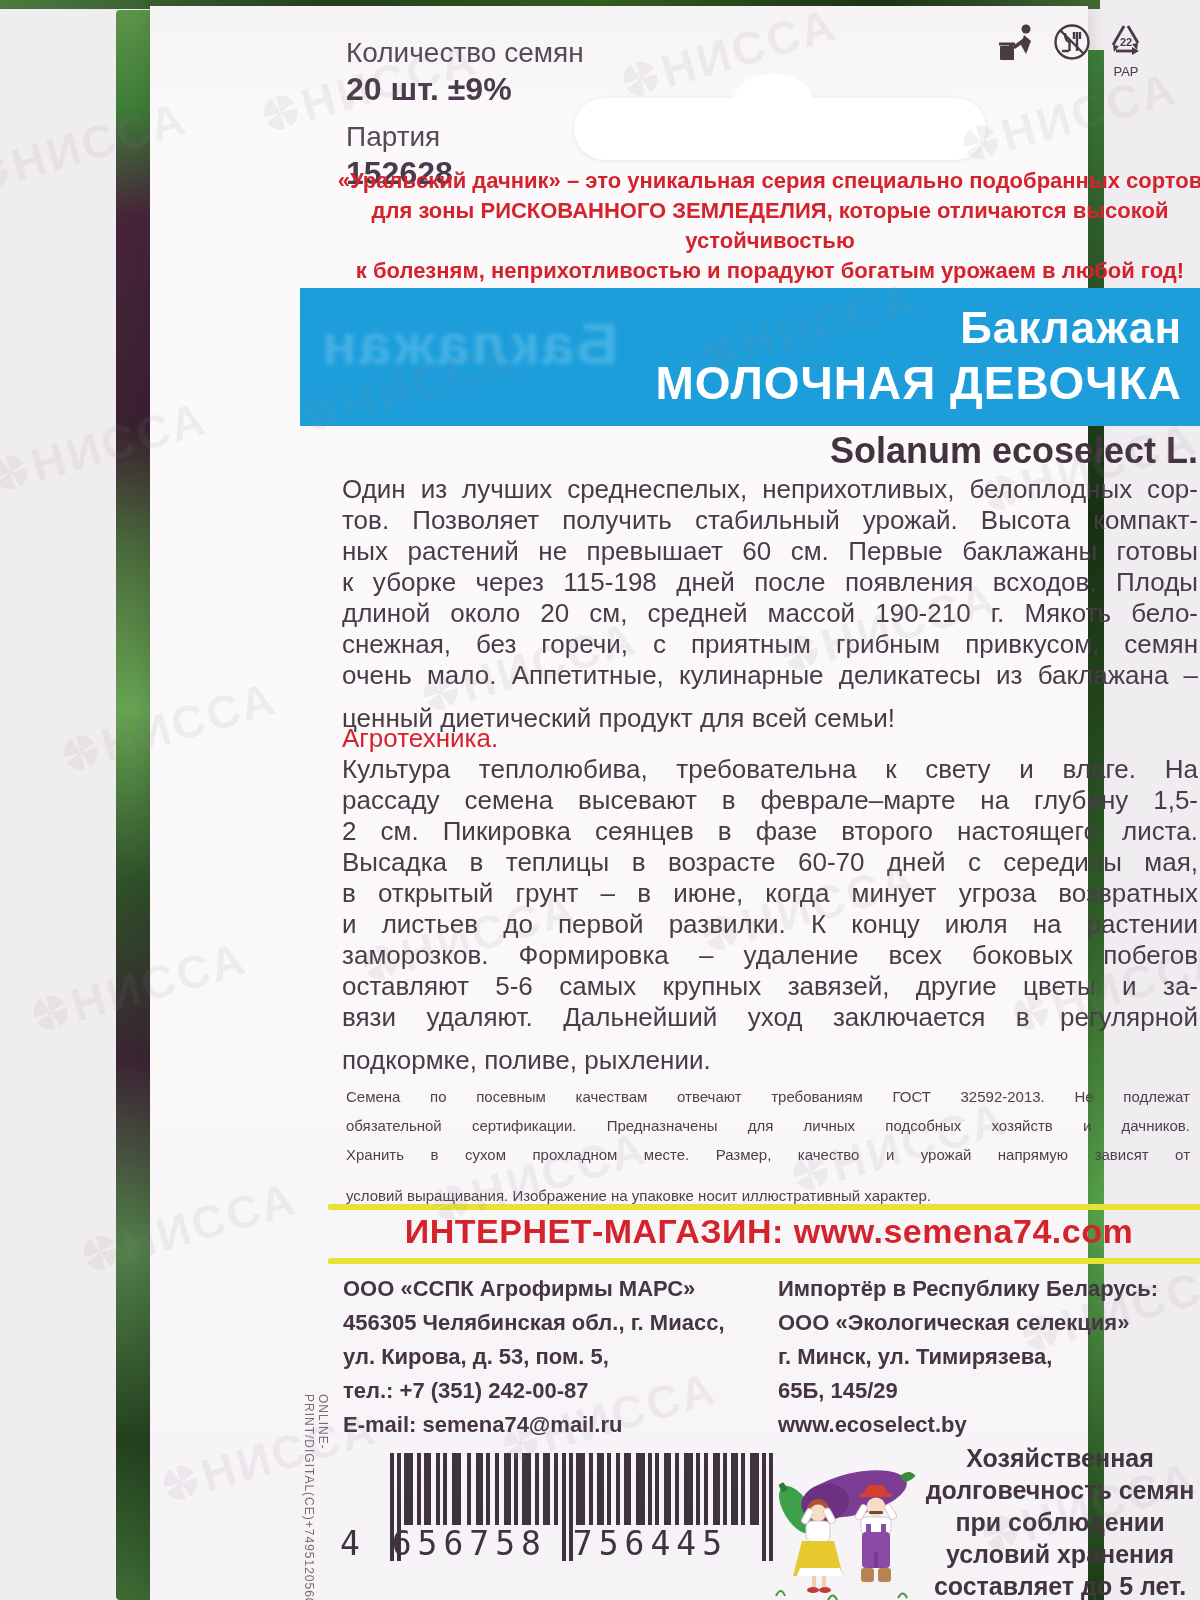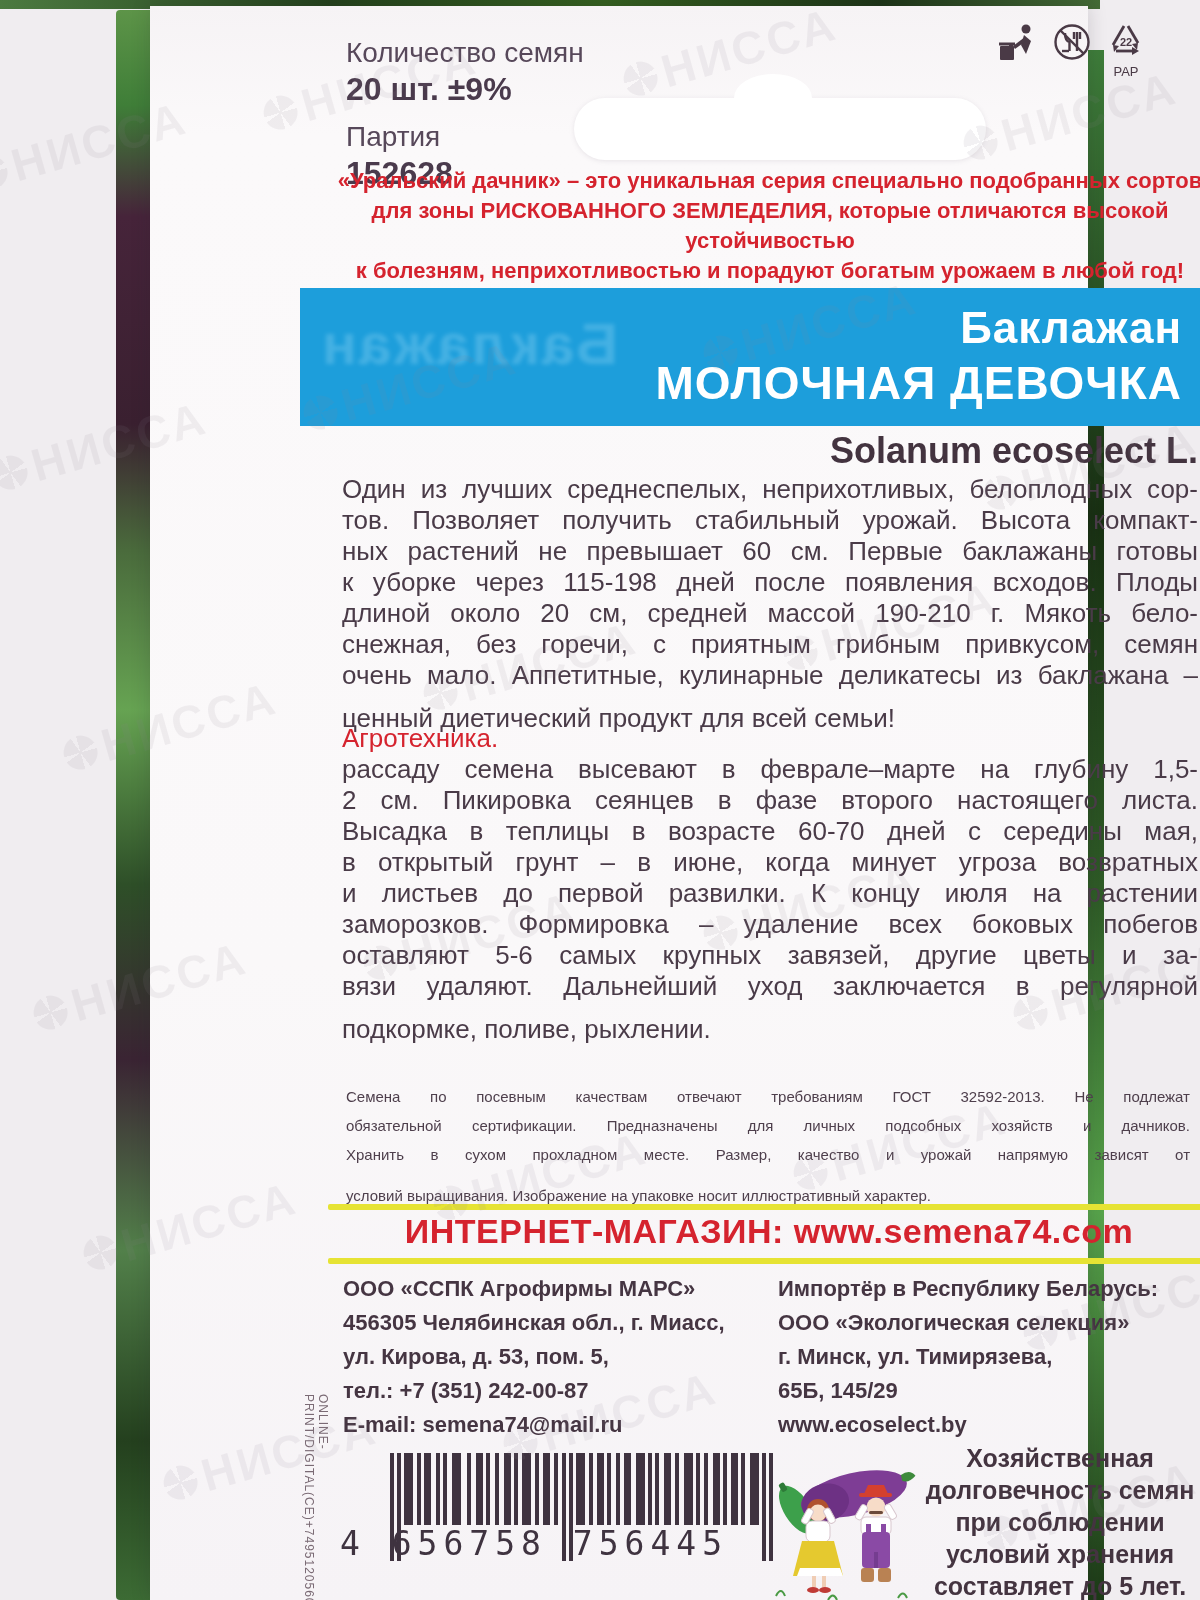--- a/index.html
+++ b/index.html
@@ -166,20 +166,21 @@
         <div>ных растений не превышает 60 см. Первые баклажаны готовы</div>
         <div>к уборке через 115-198 дней после появления всходов. Плоды</div>
         <div>длиной около 20 см, средней массой 190-210 г. Мякоть бело-</div>
         <div>снежная, без горечи, с приятным грибным привкусом, семян</div>
         <div>очень мало. Аппетитные, кулинарные деликатесы из баклажана –</div>
         <div>ценный диетический продукт для всей семьи!</div>
       </div>
 
     <div class="agro-heading">Агротехника.</div>
     <div class="jlines agro">
+        <div>Культура теплолюбива, требовательна к свету и влаге. На</div>
         <div>рассаду семена высевают в феврале–марте на глубину 1,5-</div>
         <div>2 см. Пикировка сеянцев в фазе второго настоящего листа.</div>
         <div>Высадка в теплицы в возрасте 60-70 дней с середины мая,</div>
         <div>в открытый грунт – в июне, когда минует угроза возвратных</div>
         <div>и листьев до первой развилки. К концу июля на растении</div>
         <div>заморозков. Формировка – удаление всех боковых побегов</div>
         <div>оставляют 5-6 самых крупных завязей, другие цветы и за-</div>
         <div>вязи удаляют. Дальнейший уход заключается в регулярной</div>
         <div>подкормке, поливе, рыхлении.</div>
       </div>

